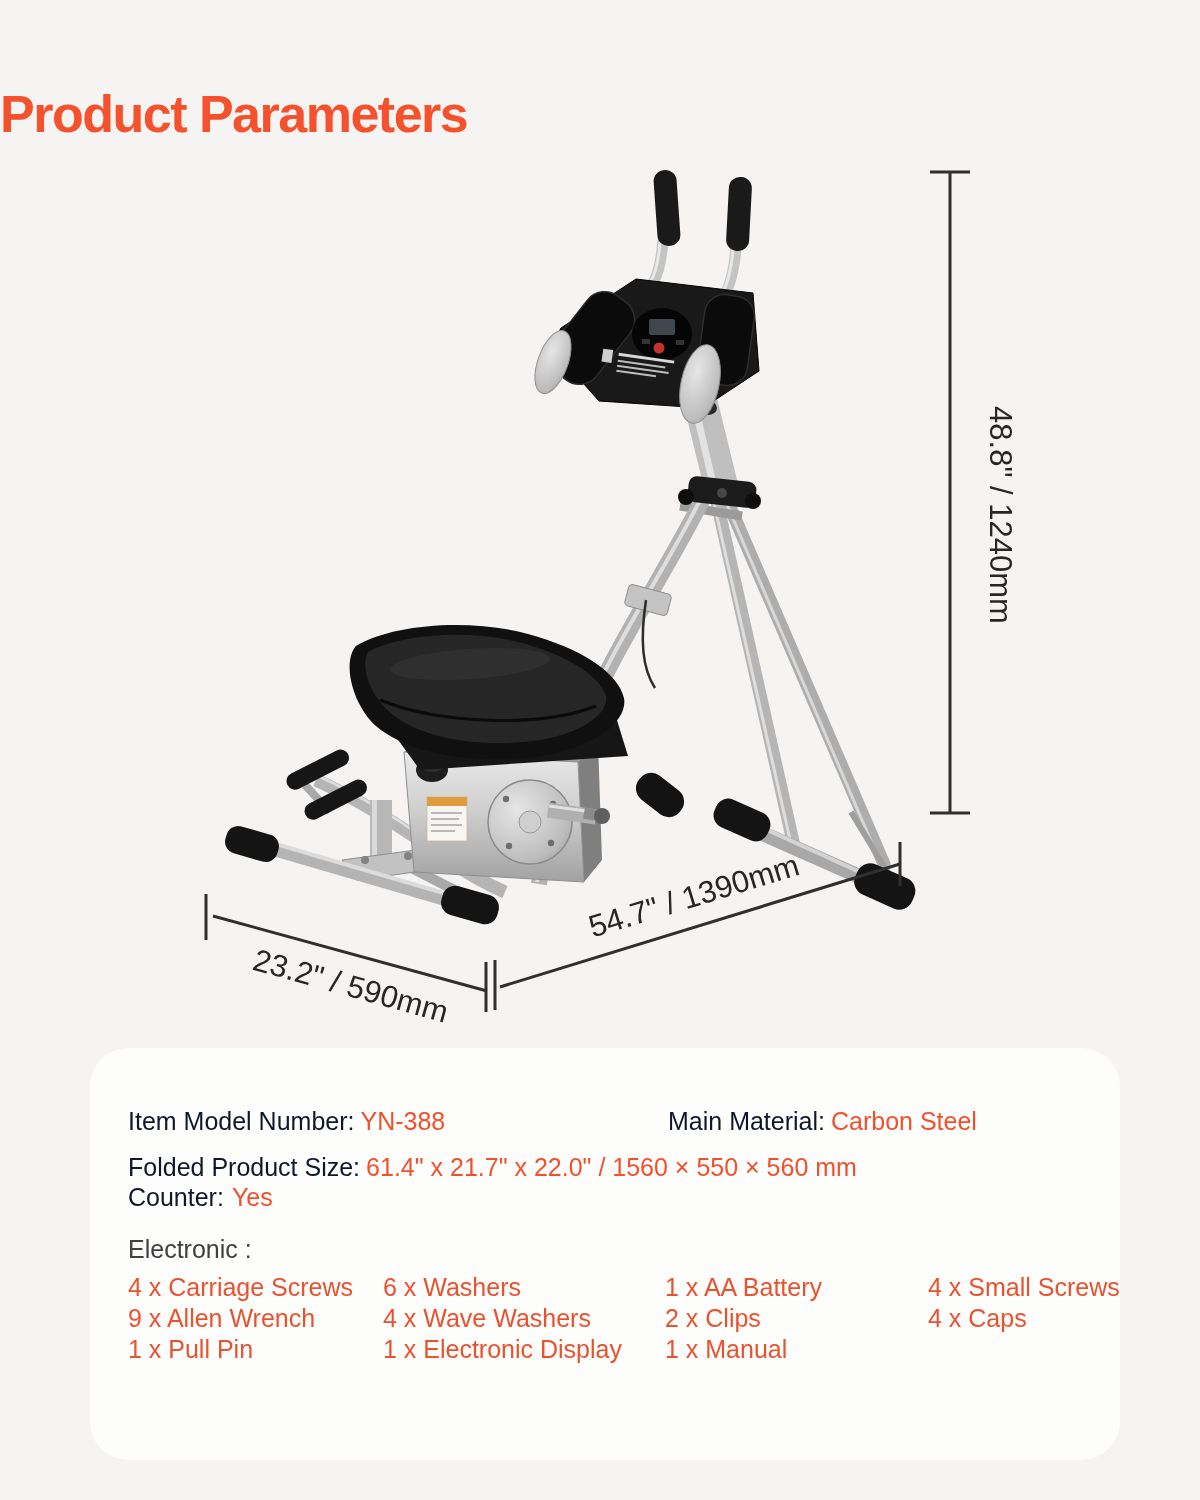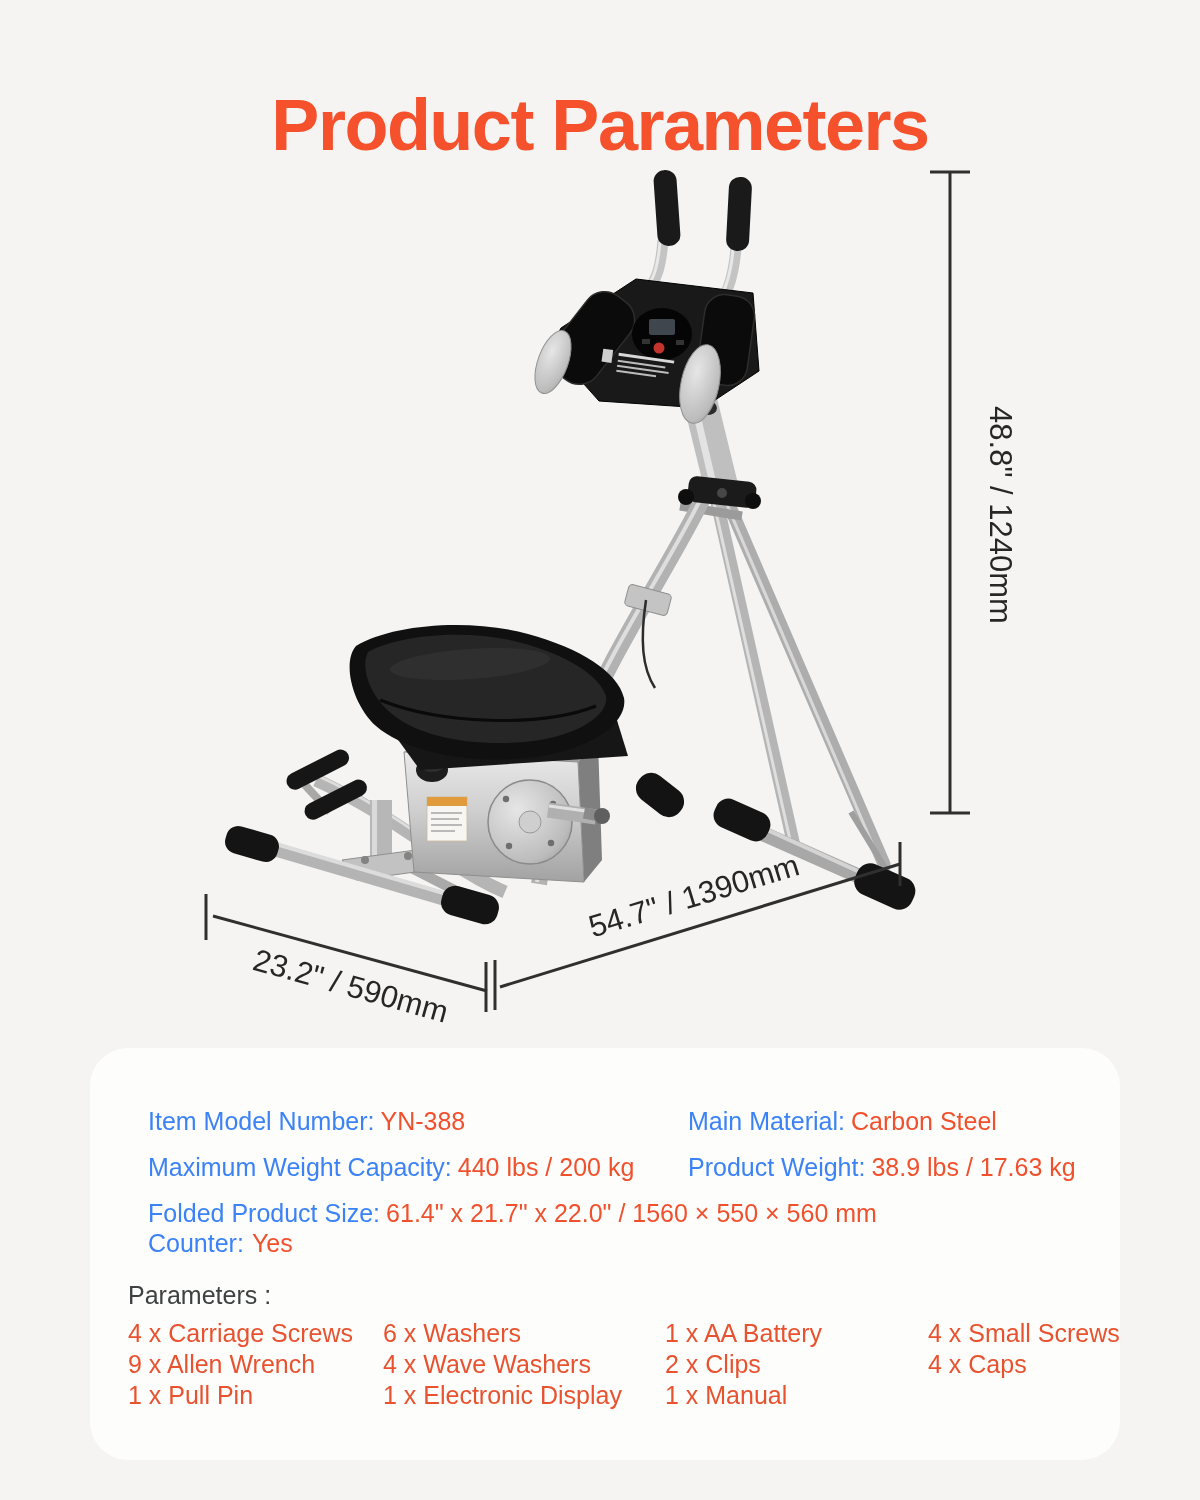--- a/index.html
+++ b/index.html
@@ -3,36 +3,36 @@
 <meta charset="utf-8">
 <style>
   html,body{margin:0;padding:0;background:#e9e8e6;}
   .page{
     position:relative; width:1200px; height:1500px; margin:0 auto;
     background:#f5f4f2; overflow:hidden;
     font-family:"Liberation Sans", sans-serif;
   }
   .title{
     position:absolute; top:84px; left:0; width:100%;
-    text-align:center; font-size:72px; font-weight:bold; letter-spacing:-1.5px;
+    font-size:52px; font-weight:bold; letter-spacing:-1.5px;
     color:#f4512c;
   }
   .stage{ position:absolute; top:0; left:0; }
   svg text{ font-family:"Liberation Sans", sans-serif; }
   .dim-label{ font-size:31px; fill:#262626; }
   
   .card{
     position:absolute; left:90px; top:1048px; width:1030px; height:412px;
     background:#fdfdfc; border-radius:38px;
     box-sizing:border-box; padding:50px 30px 0 38px;
     color:#3f4042; font-size:25px;
   }
   .spec-row{ line-height:46px; white-space:nowrap; }
   .two-col{ display:grid; grid-template-columns:540px 1fr; }
-  .lab{ color:#3b82f6;margin-left:20px; }
+  .lab{ color:#0f172a; }
   .val{ color:#f1502c; font-weight:normal; margin-left:6px; }
   .counter-row{ line-height:34px; margin-top:-10px; }
   .counter-row .val{ margin-left:8px; }
   .acc-label{ line-height:42px; margin-top:14px; color:#3f4042; }
   .acc-grid{
     display:grid; grid-template-columns:255px 282px 263px auto;
     margin-top:2px; color:#e8522f; line-height:31px; font-size:25px;
   }
   .acc-item{ white-space:nowrap; }
 </style>
@@ -199,38 +199,30 @@
 
     <div class="spec-row two-col">
       <div>
         <span class="lab">Item Model Number:</span><span class="val">YN-388</span>
       </div>
       <div>
         <span class="lab">Main Material:</span><span class="val">Carbon Steel</span>
       </div>
     </div>
 
-    <div class="spec-row two-col">
-      <div>
-        <span class="lab">Maximum Weight Capacity:</span><span class="val">440 lbs / 200 kg</span>
-      </div>
-      <div>
-        <span class="lab">Product Weight:</span><span class="val">38.9 lbs / 17.63 kg</span>
-      </div>
-    </div>
 
     <div class="spec-row">
       <span class="lab">Folded Product Size:</span><span class="val">61.4" x 21.7" x 22.0" / 1560 × 550 × 560 mm</span>
     </div>
 
     <div class="spec-row counter-row">
       <span class="lab">Counter:</span><span class="val">Yes</span>
     </div>
 
-    <div class="acc-label">Parameters :</div>
+    <div class="acc-label">Electronic :</div>
 
     <div class="acc-grid">
       <div class="acc-item">4 x Carriage Screws</div>
       <div class="acc-item">6 x Washers</div>
       <div class="acc-item">1 x AA Battery</div>
       <div class="acc-item">4 x Small Screws</div>
       <div class="acc-item">9 x Allen Wrench</div>
       <div class="acc-item">4 x Wave Washers</div>
       <div class="acc-item">2 x Clips</div>
       <div class="acc-item">4 x Caps</div>

